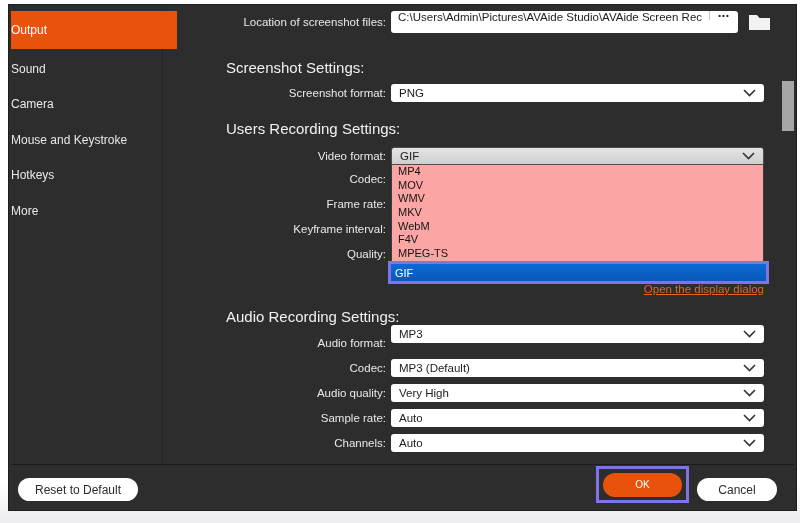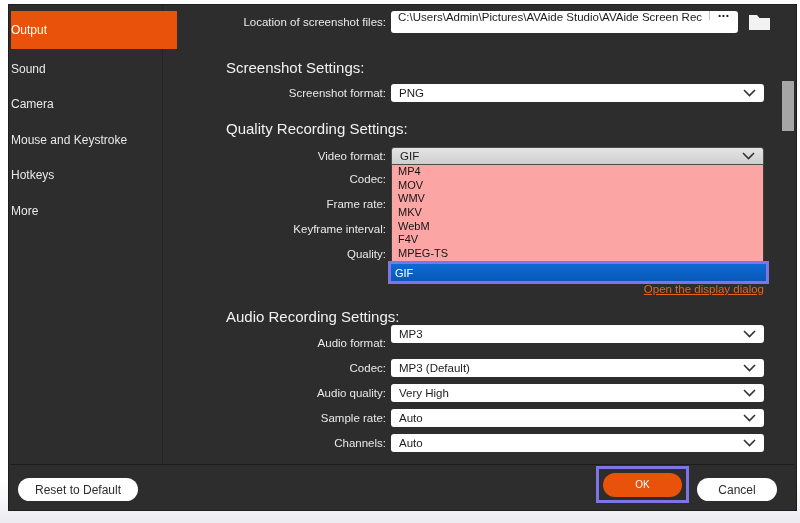--- a/index.html
+++ b/index.html
@@ -153,21 +153,21 @@
   <div class="form-label" style="top:79px">Screenshot format:</div>
   <div class="sel" style="top:79px">
     <span>PNG</span>
     <span class="chev">
       <svg width="13" height="8" viewBox="0 0 13 8">
           <polyline points="1,1 6.5,6.5 12,1" fill="none" stroke="#333" stroke-width="1.6"></polyline>
         </svg>
     </span>
   </div>
 
-  <div class="section-heading" style="top:115px">Quality Recording Settings:</div>
+  <div class="section-heading" style="top:115px">Users Recording Settings:</div>
   <div class="form-label" style="top:142px">Video format:</div>
   <div class="sel sel-gray" style="top:142px">
     <span>GIF</span>
     <span class="chev">
       <svg width="13" height="8" viewBox="0 0 13 8">
           <polyline points="1,1 6.5,6.5 12,1" fill="none" stroke="#333" stroke-width="1.6"></polyline>
         </svg>
     </span>
   </div>
 

